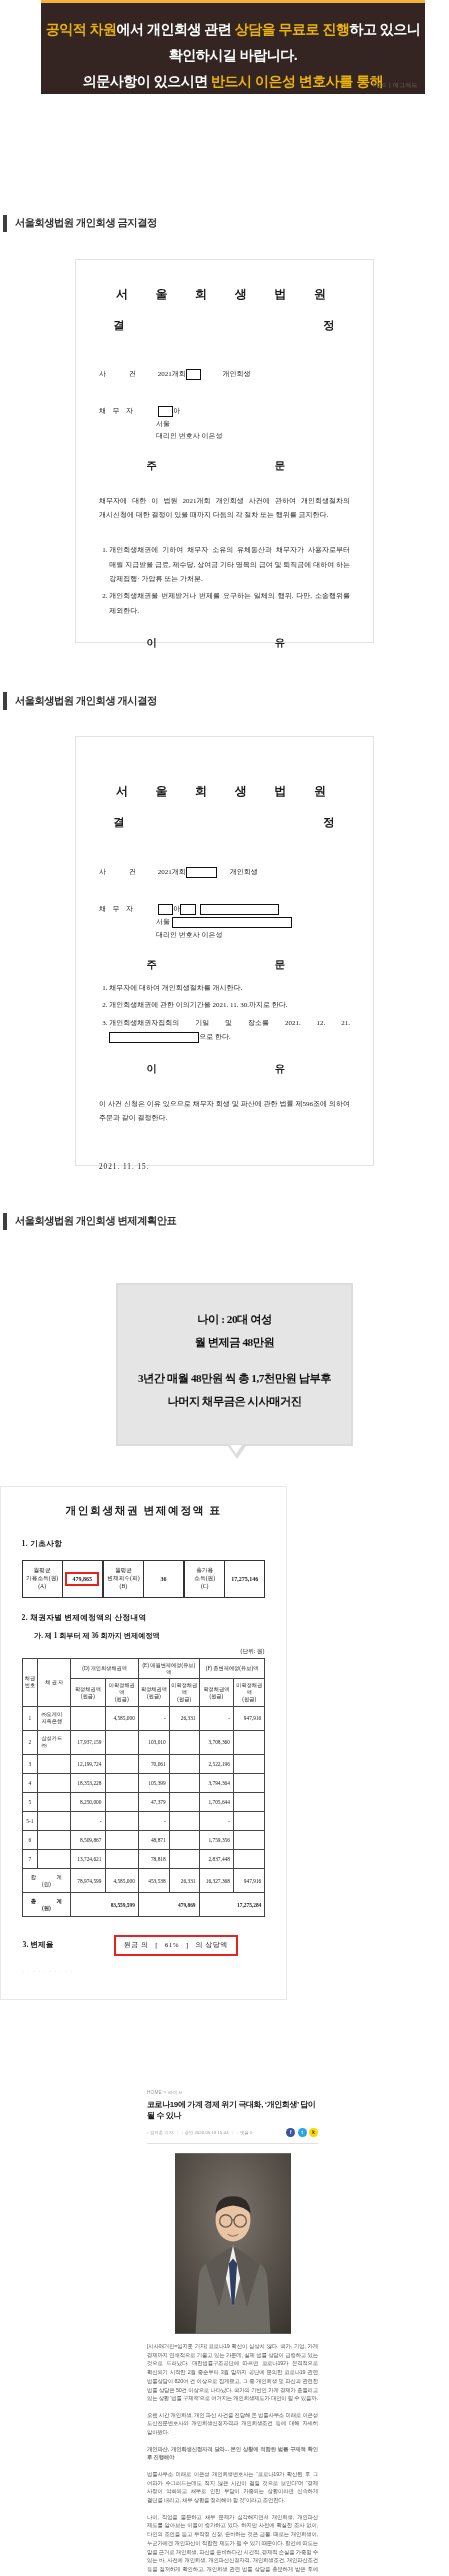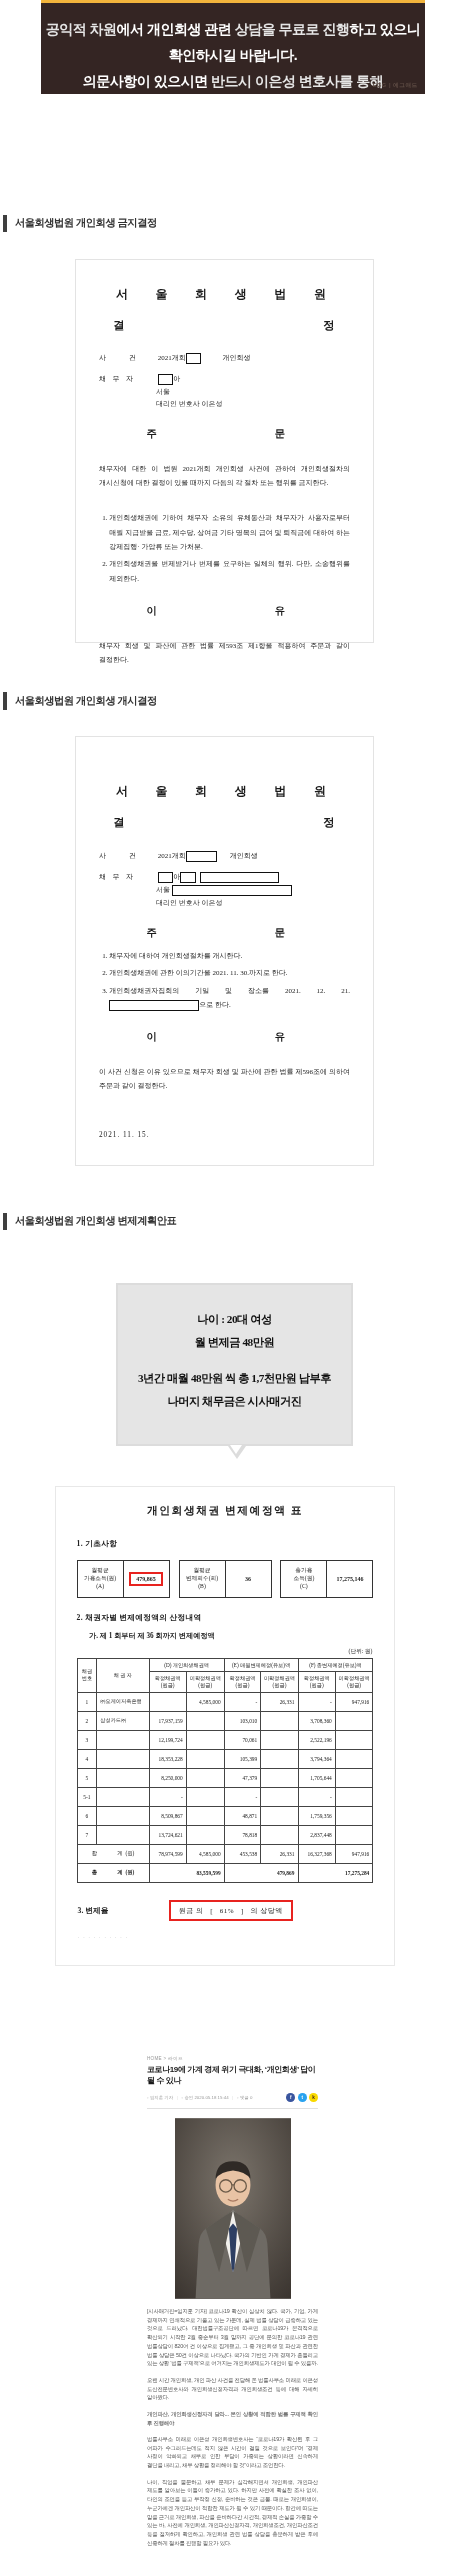--- a/index.html
+++ b/index.html
@@ -3,36 +3,36 @@
 <meta charset="utf-8">
 <style>
   html,body{margin:0;padding:0;background:#ffffff;}
   body{width:449px;font-family:"Liberation Sans",sans-serif;color:#333;}
   .pre{white-space:pre-wrap;}
 
   
   .top-banner{margin:0 24px 0 41px;background:#342523;border-top:3.6px solid #f2b43c;
     height:94px;position:relative;text-align:center;padding-top:13.4px;box-sizing:border-box;}
   .top-banner .ln{font-size:14px;font-weight:bold;line-height:26px;color:#ffffff;letter-spacing:-0.5px;}
-  .top-banner .gold{color:#e5e5e5;}
+  .top-banner .gold{color:#eab308;}
   .watermark{position:absolute;right:7.2px;bottom:4.1px;font-size:5.7px;color:#5e4c44;font-weight:bold;letter-spacing:0.5px;}
 
   
   .sec-label{display:flex;align-items:center;margin-left:3.1px;height:18.5px;}
   .sec-label .bar{width:3.6px;height:17.5px;background:#3f3f3f;margin-right:8.2px;}
   .sec-label .txt{font-size:10.3px;font-weight:bold;color:#333;letter-spacing:-0.5px;}
 
   
   .doc{width:299px;margin-left:75px;background:#fff;border:0.5px solid #e3e3e3;
     font-family:"Liberation Serif",serif;color:#1c1c1c;box-sizing:border-box;}
   .doc-inner{padding:13.4px 23px;}
   .doc .court{text-align:center;font-size:12px;font-weight:bold;letter-spacing:7.2px;margin-top:13.4px;}
   .doc .decision{text-align:right;font-size:11.3px;font-weight:bold;letter-spacing:15.5px;margin-top:14.4px;}
   .doc .row{font-size:7px;line-height:1.6;margin-top:9.3px;}
-  .doc .lbl{display:inline-block;width:57px;letter-spacing:1px;}
+  .doc .lbl{display:inline-block;width:57px;letter-spacing:1px;margin-top:16px;}
   .doc .indent{margin-left:57px;margin-top:2.1px;font-size:7px;}
   .doc .sect{text-align:center;font-size:10.3px;font-weight:bold;letter-spacing:17.5px;margin:17.5px 0 9.3px 0;}
   .doc p.body{font-size:7px;line-height:2.05;text-align:justify;margin:21px 0;word-break:keep-all;}
   .doc ol{margin:7.2px 0 0 1px;padding-left:9.3px;}
   .doc ol li{font-size:7px;line-height:2.05;text-align:justify;margin-bottom:3.1px;word-break:keep-all;}
   .doc .date{font-size:7.2px;margin-top:37px;letter-spacing:1px;}
   .redact{display:inline-block;border:0.8px solid #111;height:8.8px;vertical-align:middle;background:#fff;}
   .r-sm{width:13.4px;} .r-lg{width:77px;} .r-xl{width:118px;} .r-case{width:29px;}
 
   
@@ -40,21 +40,21 @@
   .callout{border:2.6px solid #dcdcdc;background:#e5e5e5;text-align:center;padding:23px 5.2px 31px 5.2px;
     font-family:"Liberation Serif",serif;}
   .callout .cl{font-size:11.3px;font-weight:bold;color:#111;line-height:23px;letter-spacing:-0.5px;}
   .callout .gap{height:13.4px;}
   .tail{position:absolute;left:112px;bottom:-13.4px;width:0;height:0;
     border-left:9.3px solid transparent;border-right:9.3px solid transparent;border-top:13.4px solid #dcdcdc;}
   .tail:after{content:"";position:absolute;left:-6.7px;top:-14px;width:0;height:0;
     border-left:6.7px solid transparent;border-right:6.7px solid transparent;border-top:9.8px solid #fff;}
 
   
-  .doc3{width:340px;margin-left:55px;background:#fff;border:0.5px solid #e8e8e8;
+  .doc3{width:287px;background:#fff;border:0.5px solid #e8e8e8;
     font-family:"Liberation Serif",serif;color:#222;box-sizing:border-box;padding:15.5px 20.6px 24px 20.6px;}
   .doc3 h1{text-align:center;font-size:10.8px;letter-spacing:1.5px;margin:2.1px 0 20.6px 0;}
   .doc3 h2{font-size:7.7px;font-weight:bold;margin:14.4px 0 8.2px 0;letter-spacing:0.3px;}
   .doc3 h3{font-size:7.2px;font-weight:bold;margin:2.1px 0 5.2px 12.4px;}
   .mini-row{display:flex;justify-content:space-between;margin-top:11.3px;}
   .mini{display:flex;border:1px solid #333;width:91px;height:36px;}
   .mini .m-lbl{width:50%;border-right:0.8px solid #333;display:flex;align-items:center;justify-content:center;
     text-align:center;font-size:5.7px;line-height:1.4;white-space:pre-line;}
   .mini .m-val{width:50%;display:flex;align-items:center;justify-content:center;font-size:6px;font-weight:bold;}
   .hl-red{border:2.1px solid #e8231f;padding:2.1px 5.2px;}
@@ -124,21 +124,20 @@
     </div>
     <div class="indent">서울</div>
     <div class="indent">대리인 변호사 이은성</div>
     <div class="sect pre">주     문</div>
     <p class="body">채무자에 대한 이 법원 2021개회        개인회생 사건에 관하여 개인회생절차의 개시신청에 대한 결정이 있을 때까지 다음의 각 절차 또는 행위를 금지한다.</p>
     <ol>
       <li>개인회생채권에 기하여 채무자 소유의 유체동산과 채무자가 사용자로부터 매월 지급받을 급료, 제수당, 상여금 기타 명목의 급여 및 퇴직금에 대하여 하는 강제집행· 가압류 또는 가처분.</li>
       <li>개인회생채권을 변제받거나 변제를 요구하는 일체의 행위. 다만, 소송행위를 제외한다.</li>
     </ol>
     <div class="sect pre">이     유</div>
-    <p class="body">채무자 회생 및 파산에 관한 법률 제593조 제1항을 적용하여 주문과 같이 결정한다.</p>
   </div>
 </div>
 
 <div class="gap" style="height:49px;"></div>
 
 <div class="sec-label">
   <div class="bar"></div>
   <div class="txt">서울회생법원 개인회생 개시결정</div>
 </div>
 

